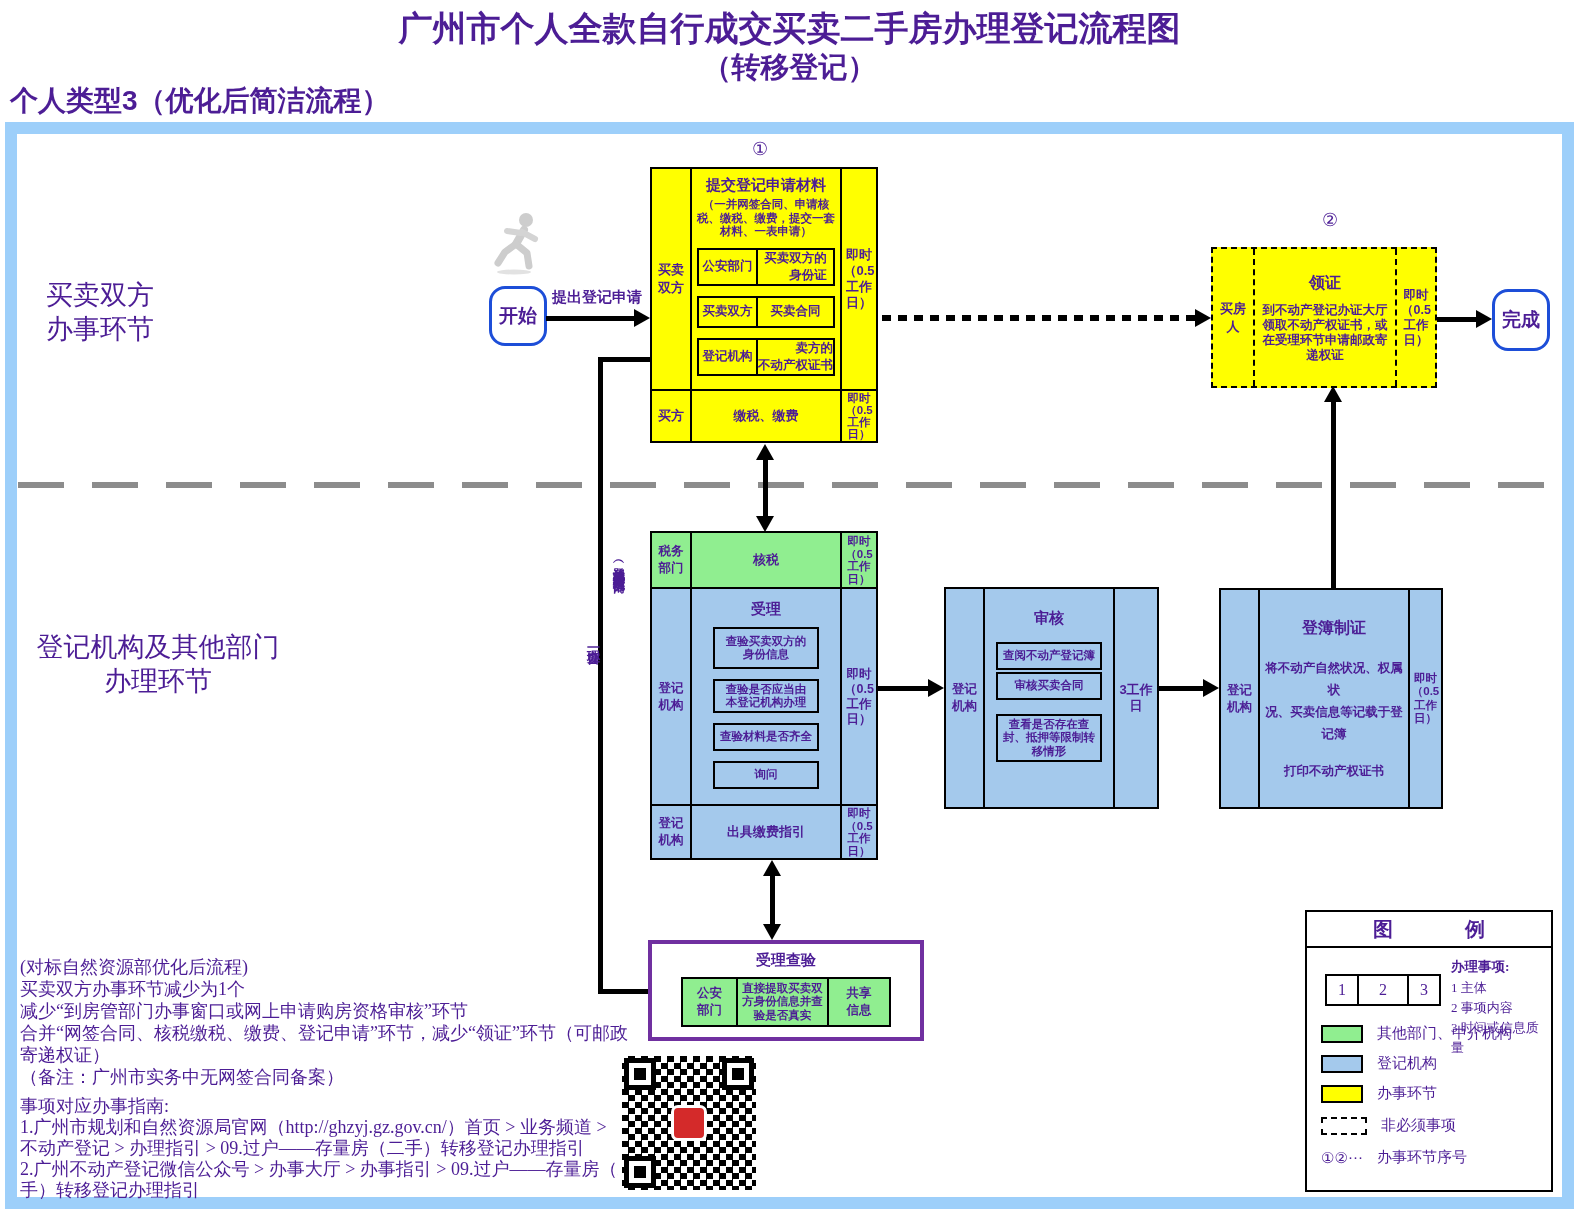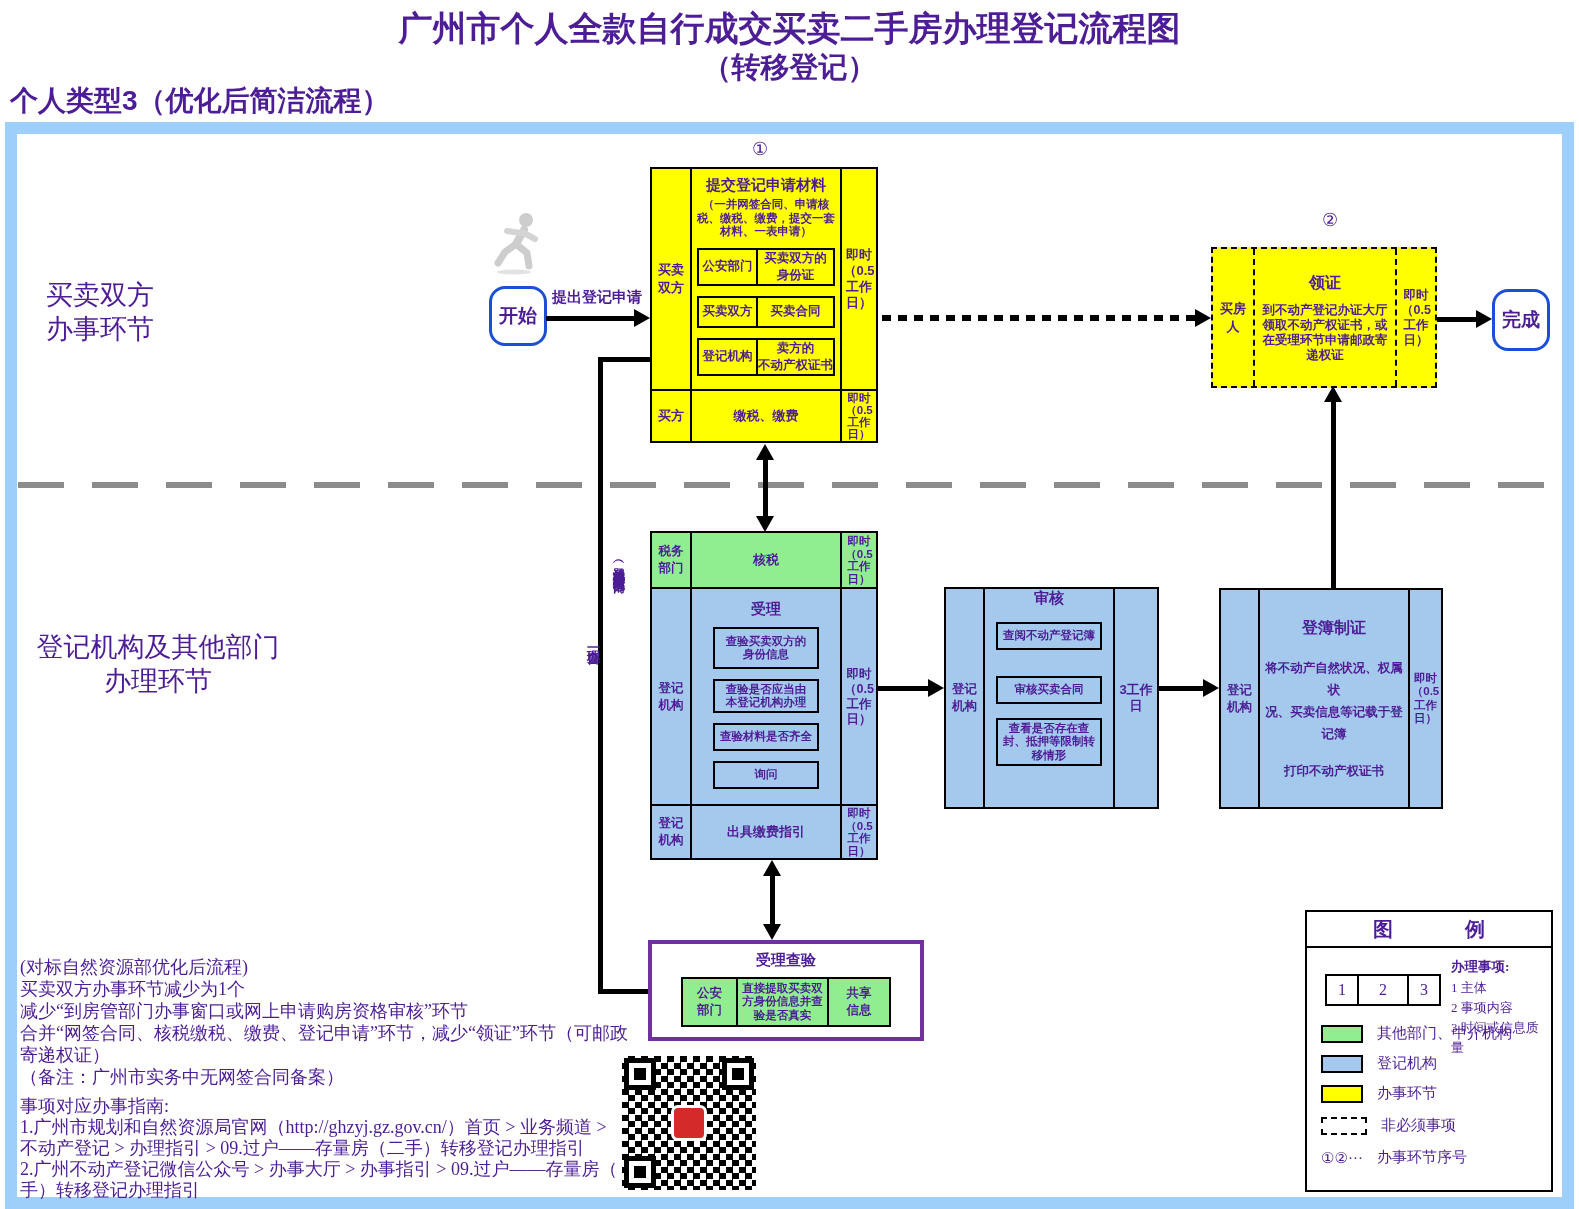--- a/index.html
+++ b/index.html
@@ -22,21 +22,21 @@
   .node{position:absolute;box-sizing:border-box;border:3px solid #1d4ed8;border-radius:16px;background:#fff;display:flex;align-items:center;justify-content:center;font-size:19px;font-weight:bold;font-family:"Liberation Sans",sans-serif;}
   .gbox{position:absolute;box-sizing:border-box;border:2px solid #000;display:flex;font-family:"Liberation Sans",sans-serif;font-weight:bold;}
   .yellow{background:#FFFF00;}
   .green{background:#90EE90;}
   .blue{background:#A4C9EC;}
   .cc{display:flex;align-items:center;justify-content:center;text-align:center;white-space:pre-line;box-sizing:border-box;}
   .bdr{border-right:2px solid #000;}
   .bdl{border-left:2px solid #000;}
   .pair{display:flex;border:2px solid #000;box-sizing:border-box;}
   .pair .who{width:57px;border-right:2px solid #000;display:flex;align-items:center;justify-content:center;text-align:center;font-size:12.5px;white-space:pre-line;}
-  .pair .what{flex:1;display:flex;align-items:center;justify-content:center;text-align:center;font-size:12.5px;white-space:pre-line;}
+  .pair .what{flex:1;display:flex;align-items:center;justify-content:center;text-align:right;font-size:12.5px;white-space:pre-line;}
   .mini{margin:0 auto;width:106px;border:2px solid #000;box-sizing:border-box;display:flex;align-items:center;justify-content:center;text-align:center;font-size:11.5px;line-height:13.5px;white-space:pre-line;}
   .seqmark{position:absolute;font-size:18px;font-family:"Liberation Sans",sans-serif;}
   .vtext{position:absolute;writing-mode:vertical-rl;font-family:"Liberation Sans",sans-serif;font-weight:bold;}
   .verifybox{position:absolute;left:648px;top:940px;width:276px;height:101px;box-sizing:border-box;border:4px solid #7030A0;background:#fff;font-family:"Liberation Sans",sans-serif;font-weight:bold;}
   .legend{position:absolute;left:1305px;top:910px;width:248px;height:282px;box-sizing:border-box;border:2px solid #000;background:#fff;}
   .l-title{height:34px;border-bottom:2px solid #000;display:flex;align-items:center;justify-content:center;gap:72px;font-size:20px;font-weight:bold;font-family:"Liberation Sans",sans-serif;}
   .l-cells{position:absolute;left:18px;top:62px;width:116px;height:32px;border:2px solid #000;box-sizing:border-box;display:flex;font-family:"Liberation Serif",serif;font-size:16px;}
   .l-cells .lc{display:flex;align-items:center;justify-content:center;}
   .l-desc-head{position:absolute;left:144px;top:46px;font-family:"Liberation Serif",serif;font-weight:bold;font-size:13.5px;}
   .l-desc-lines{position:absolute;left:144px;top:66px;font-family:"Liberation Serif",serif;font-size:13px;line-height:20px;white-space:pre-line;}
@@ -194,23 +194,23 @@
     </div>
   </div>
 
   <div class="hline" style="left:878px;top:686px;width:52px;"></div>
   <div class="arr-r" style="left:928px;top:679px;"></div>
 
   <div class="gbox blue" style="left:944px;top:587px;width:215px;height:222px;">
     <div class="cc bdr" style="width:39px;font-size:12.5px;">登记
 机构</div>
     <div style="flex:1;display:flex;flex-direction:column;">
-      <div class="cc" style="font-size:15px;">审核</div>
+      <div class="cc" style="font-size:15px;margin-top:20px;">审核</div>
       <div class="mini" style="height:28px;margin-top:14px;">查阅不动产登记簿</div>
-      <div class="mini" style="height:28px;margin-top:26px;">审核买卖合同</div>
+      <div class="mini" style="height:28px;margin-top:2px;">审核买卖合同</div>
       <div class="mini" style="height:48px;margin-top:14px;">查看是否存在查
 封、抵押等限制转
 移情形</div>
     </div>
     <div class="cc bdl" style="width:44px;font-size:13px;line-height:16px;">3工作
 日</div>
   </div>
 
   <div class="hline" style="left:1159px;top:686px;width:46px;"></div>
   <div class="arr-r" style="left:1203px;top:679px;"></div>

